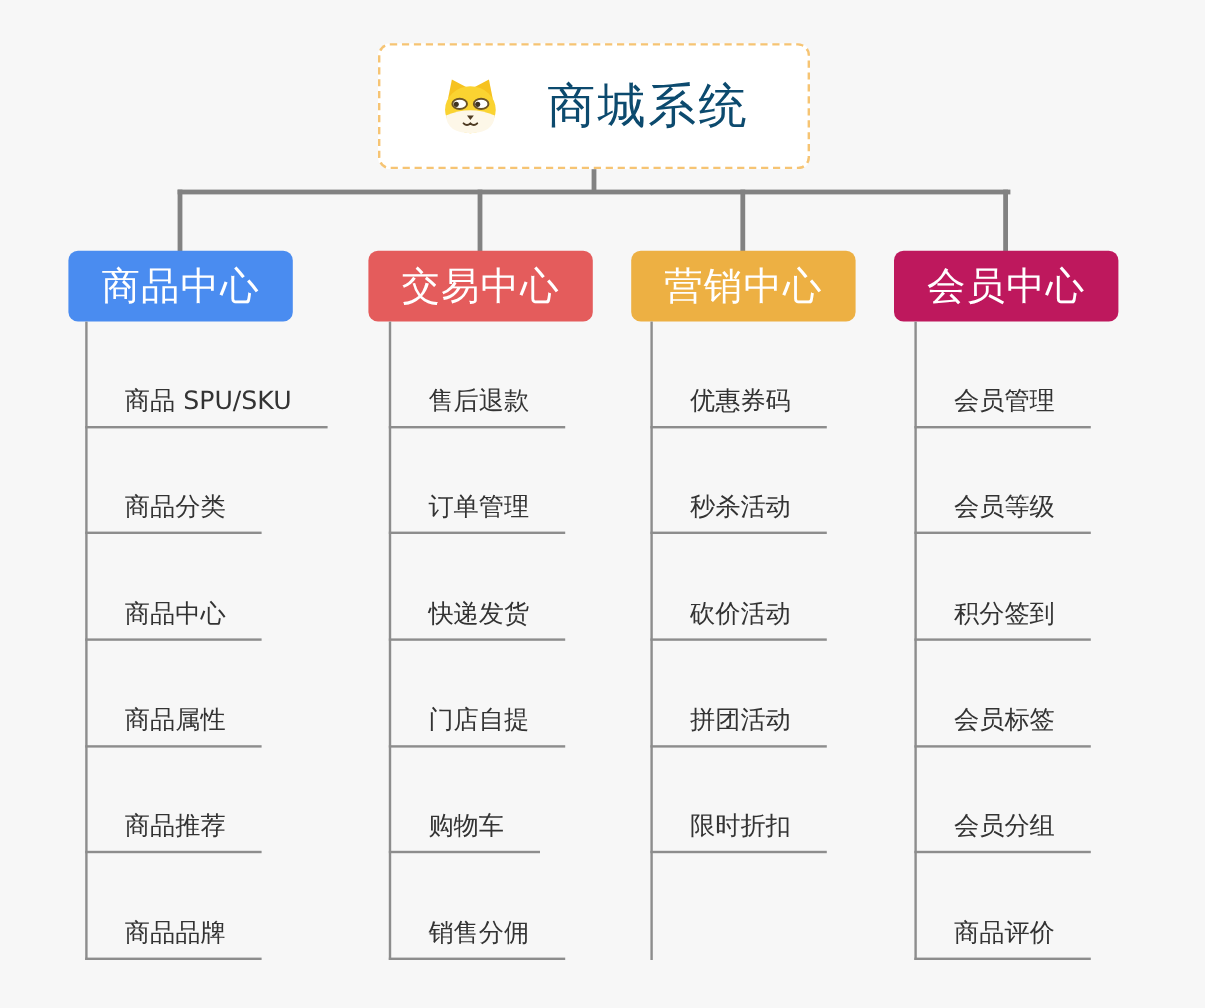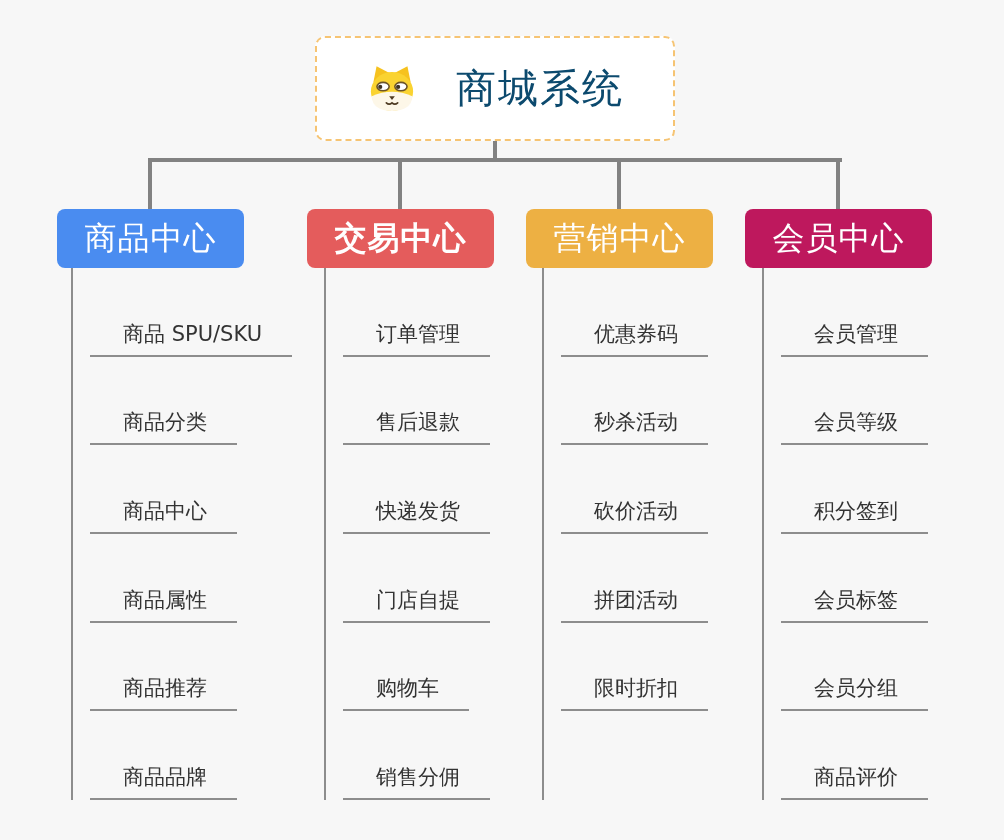--- a/index.html
+++ b/index.html
@@ -51,21 +51,21 @@
     border-radius: 8px;
     display: flex;
     align-items: center;
     justify-content: center;
     color: #ffffff;
     font-size: 32px;
     letter-spacing: 1px;
     white-space: nowrap;
   }
   .branch-1 { left: 57px; }
-  .branch-2 { left: 307px; font-weight: bold; }
+  .branch-2 { left: 307px; }
   .branch-3 { left: 526px; text-align: right; }
   .branch-4 { left: 745px; }
 
   
   .leaf-col {
     position: absolute;
     top: 268px;
     width: 260px;
     height: 533px;
   }
@@ -76,21 +76,20 @@
   .trunk {
     position: absolute;
     left: 0; top: 0;
     width: 2px; height: 532px;
     background: #8d8d8d;
   }
   .leaf-row {
     height: 88.7px;
     display: flex;
     align-items: flex-end;
-    margin-left: 19px;
   }
   .leaf-node {
     display: inline-block;
     width: max-content;
     padding: 0 30px 7px 33px;
     border-bottom: 2px solid #8d8d8d;
     font-size: 21px;
     color: #333333;
     white-space: nowrap;
   }
@@ -156,26 +155,26 @@
         <span class="leaf-node">商品推荐</span>
       </div>
     <div class="leaf-row">
         <span class="leaf-node">商品品牌</span>
       </div>
   </div>
 
   <div class="leaf-col col-2">
     <div class="trunk"></div>
     <div class="leaf-row">
+        <span class="leaf-node">售后退款</span>
+      </div>
+    <div class="leaf-row">
         <span class="leaf-node">订单管理</span>
       </div>
     <div class="leaf-row">
-        <span class="leaf-node">售后退款</span>
-      </div>
-    <div class="leaf-row">
         <span class="leaf-node">快递发货</span>
       </div>
     <div class="leaf-row">
         <span class="leaf-node">门店自提</span>
       </div>
     <div class="leaf-row">
         <span class="leaf-node">购物车</span>
       </div>
     <div class="leaf-row">
         <span class="leaf-node">销售分佣</span>

